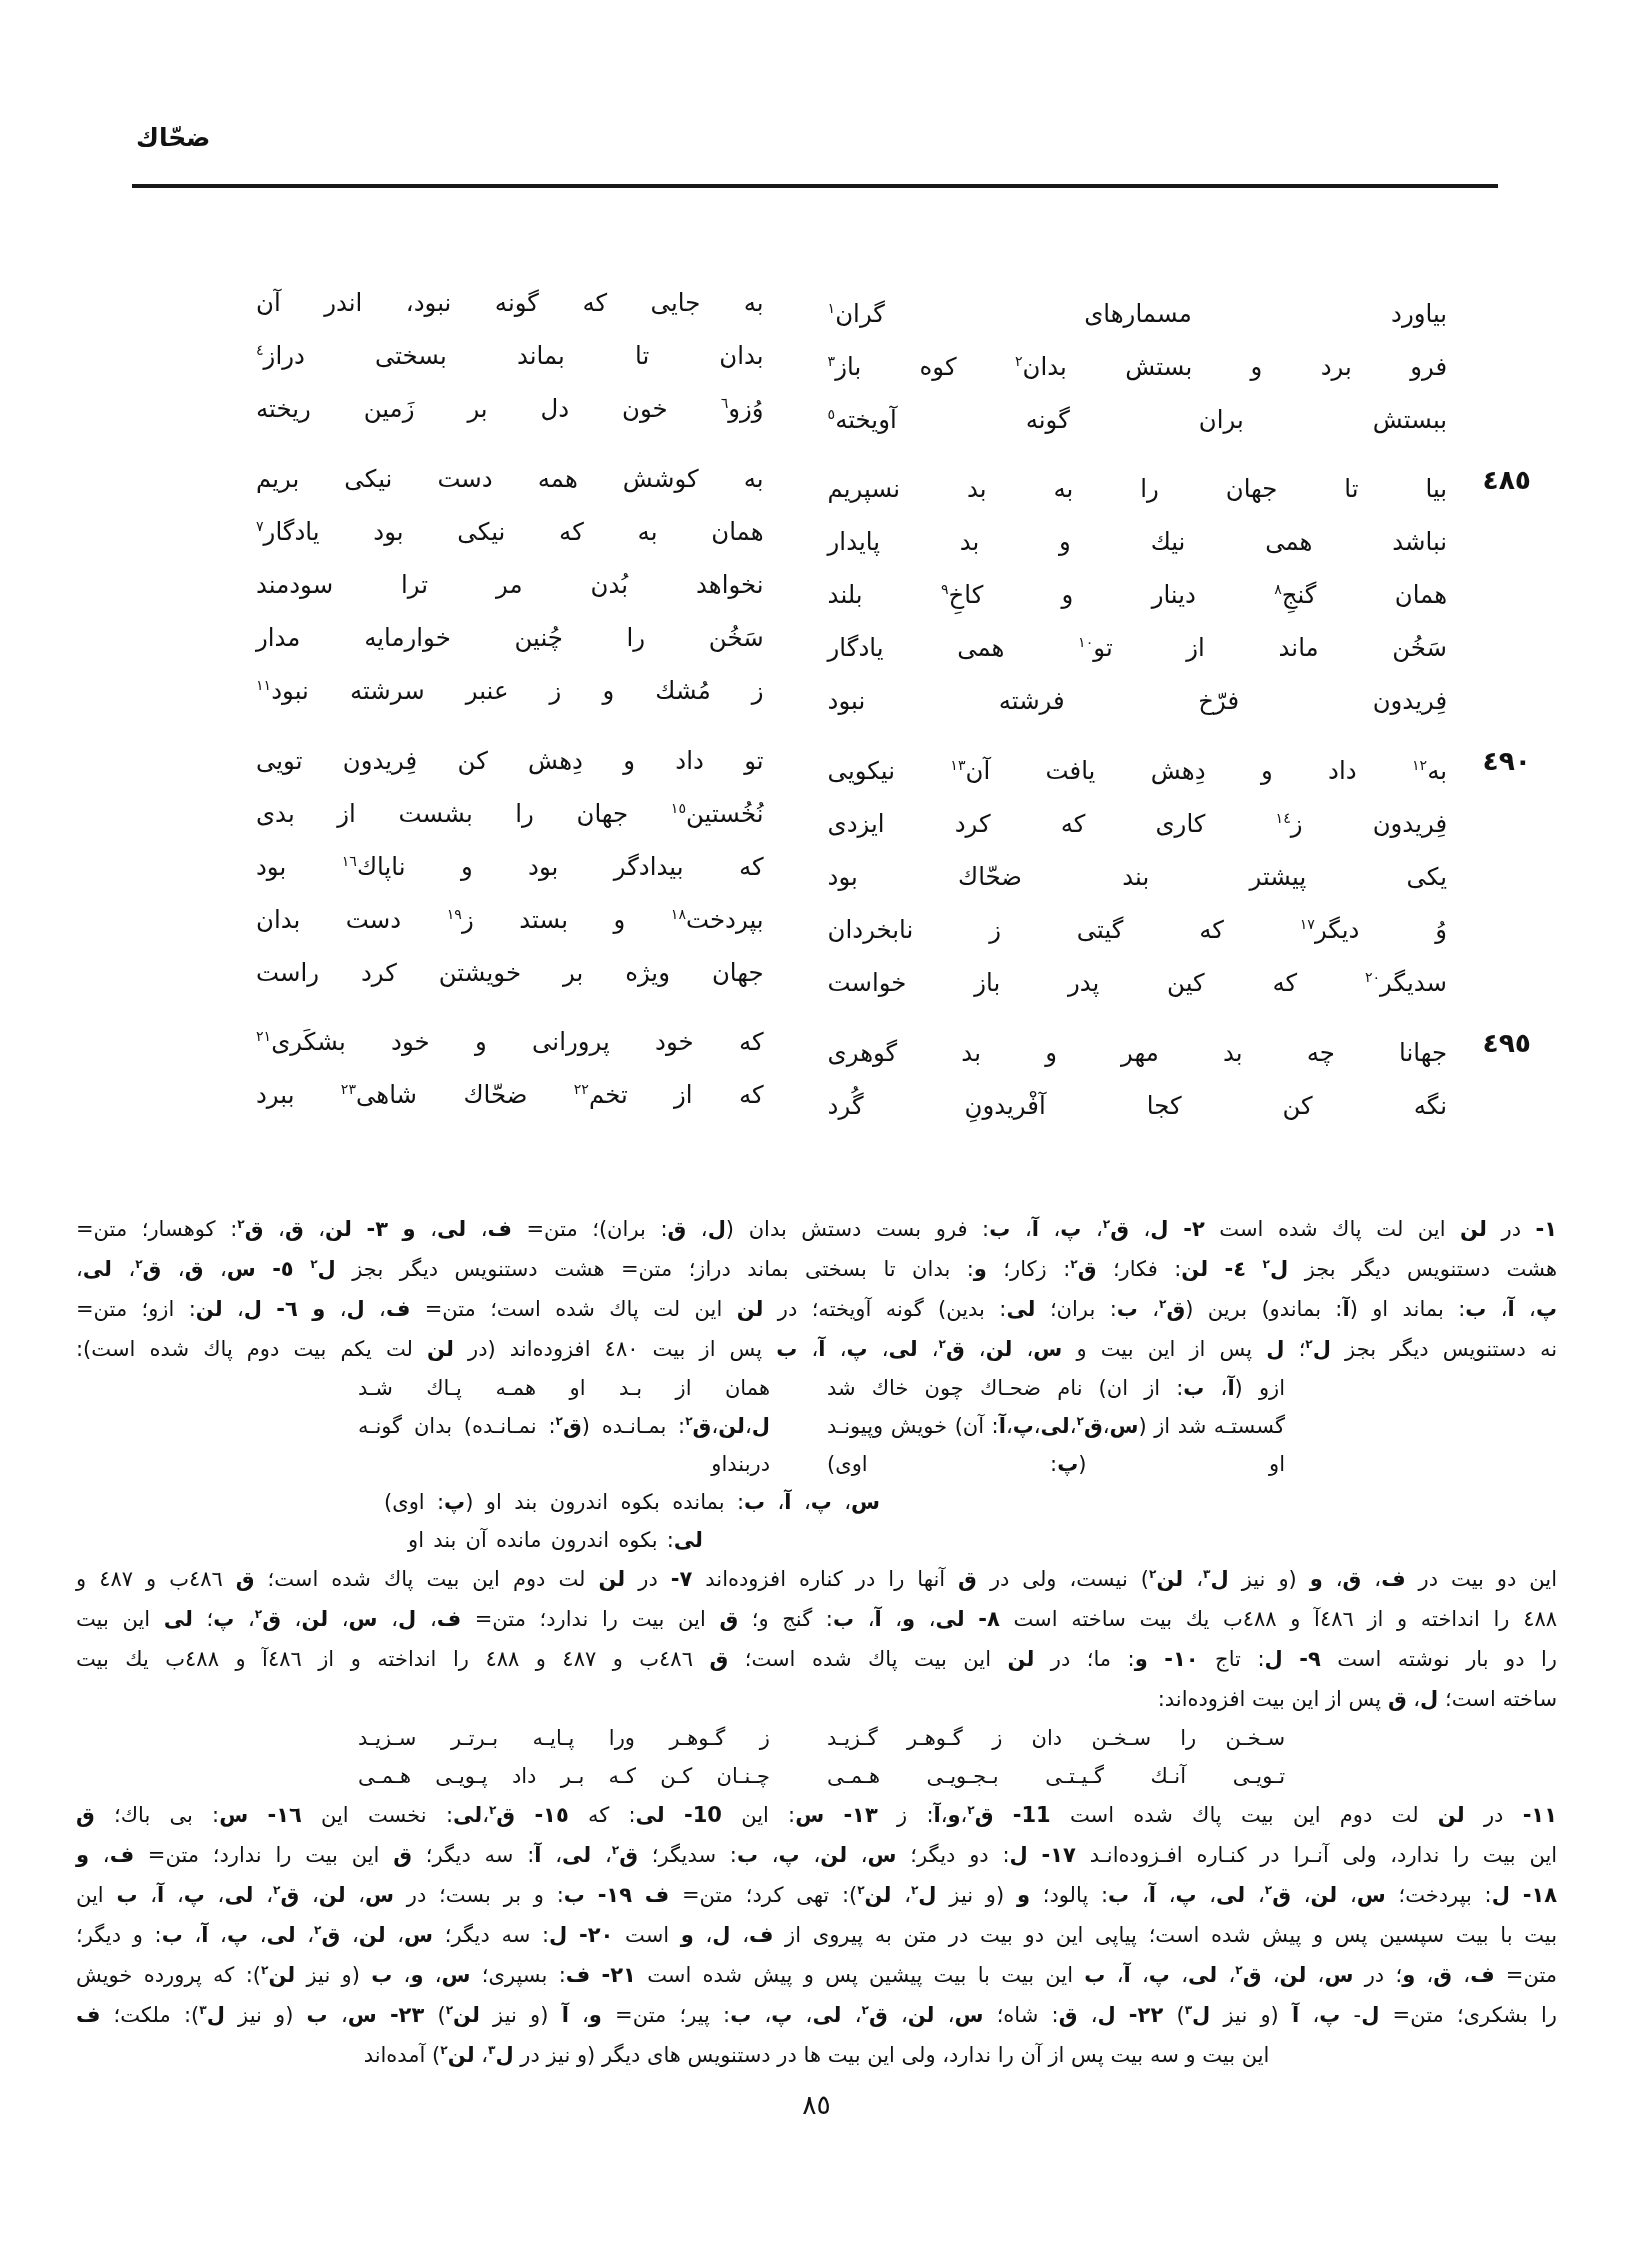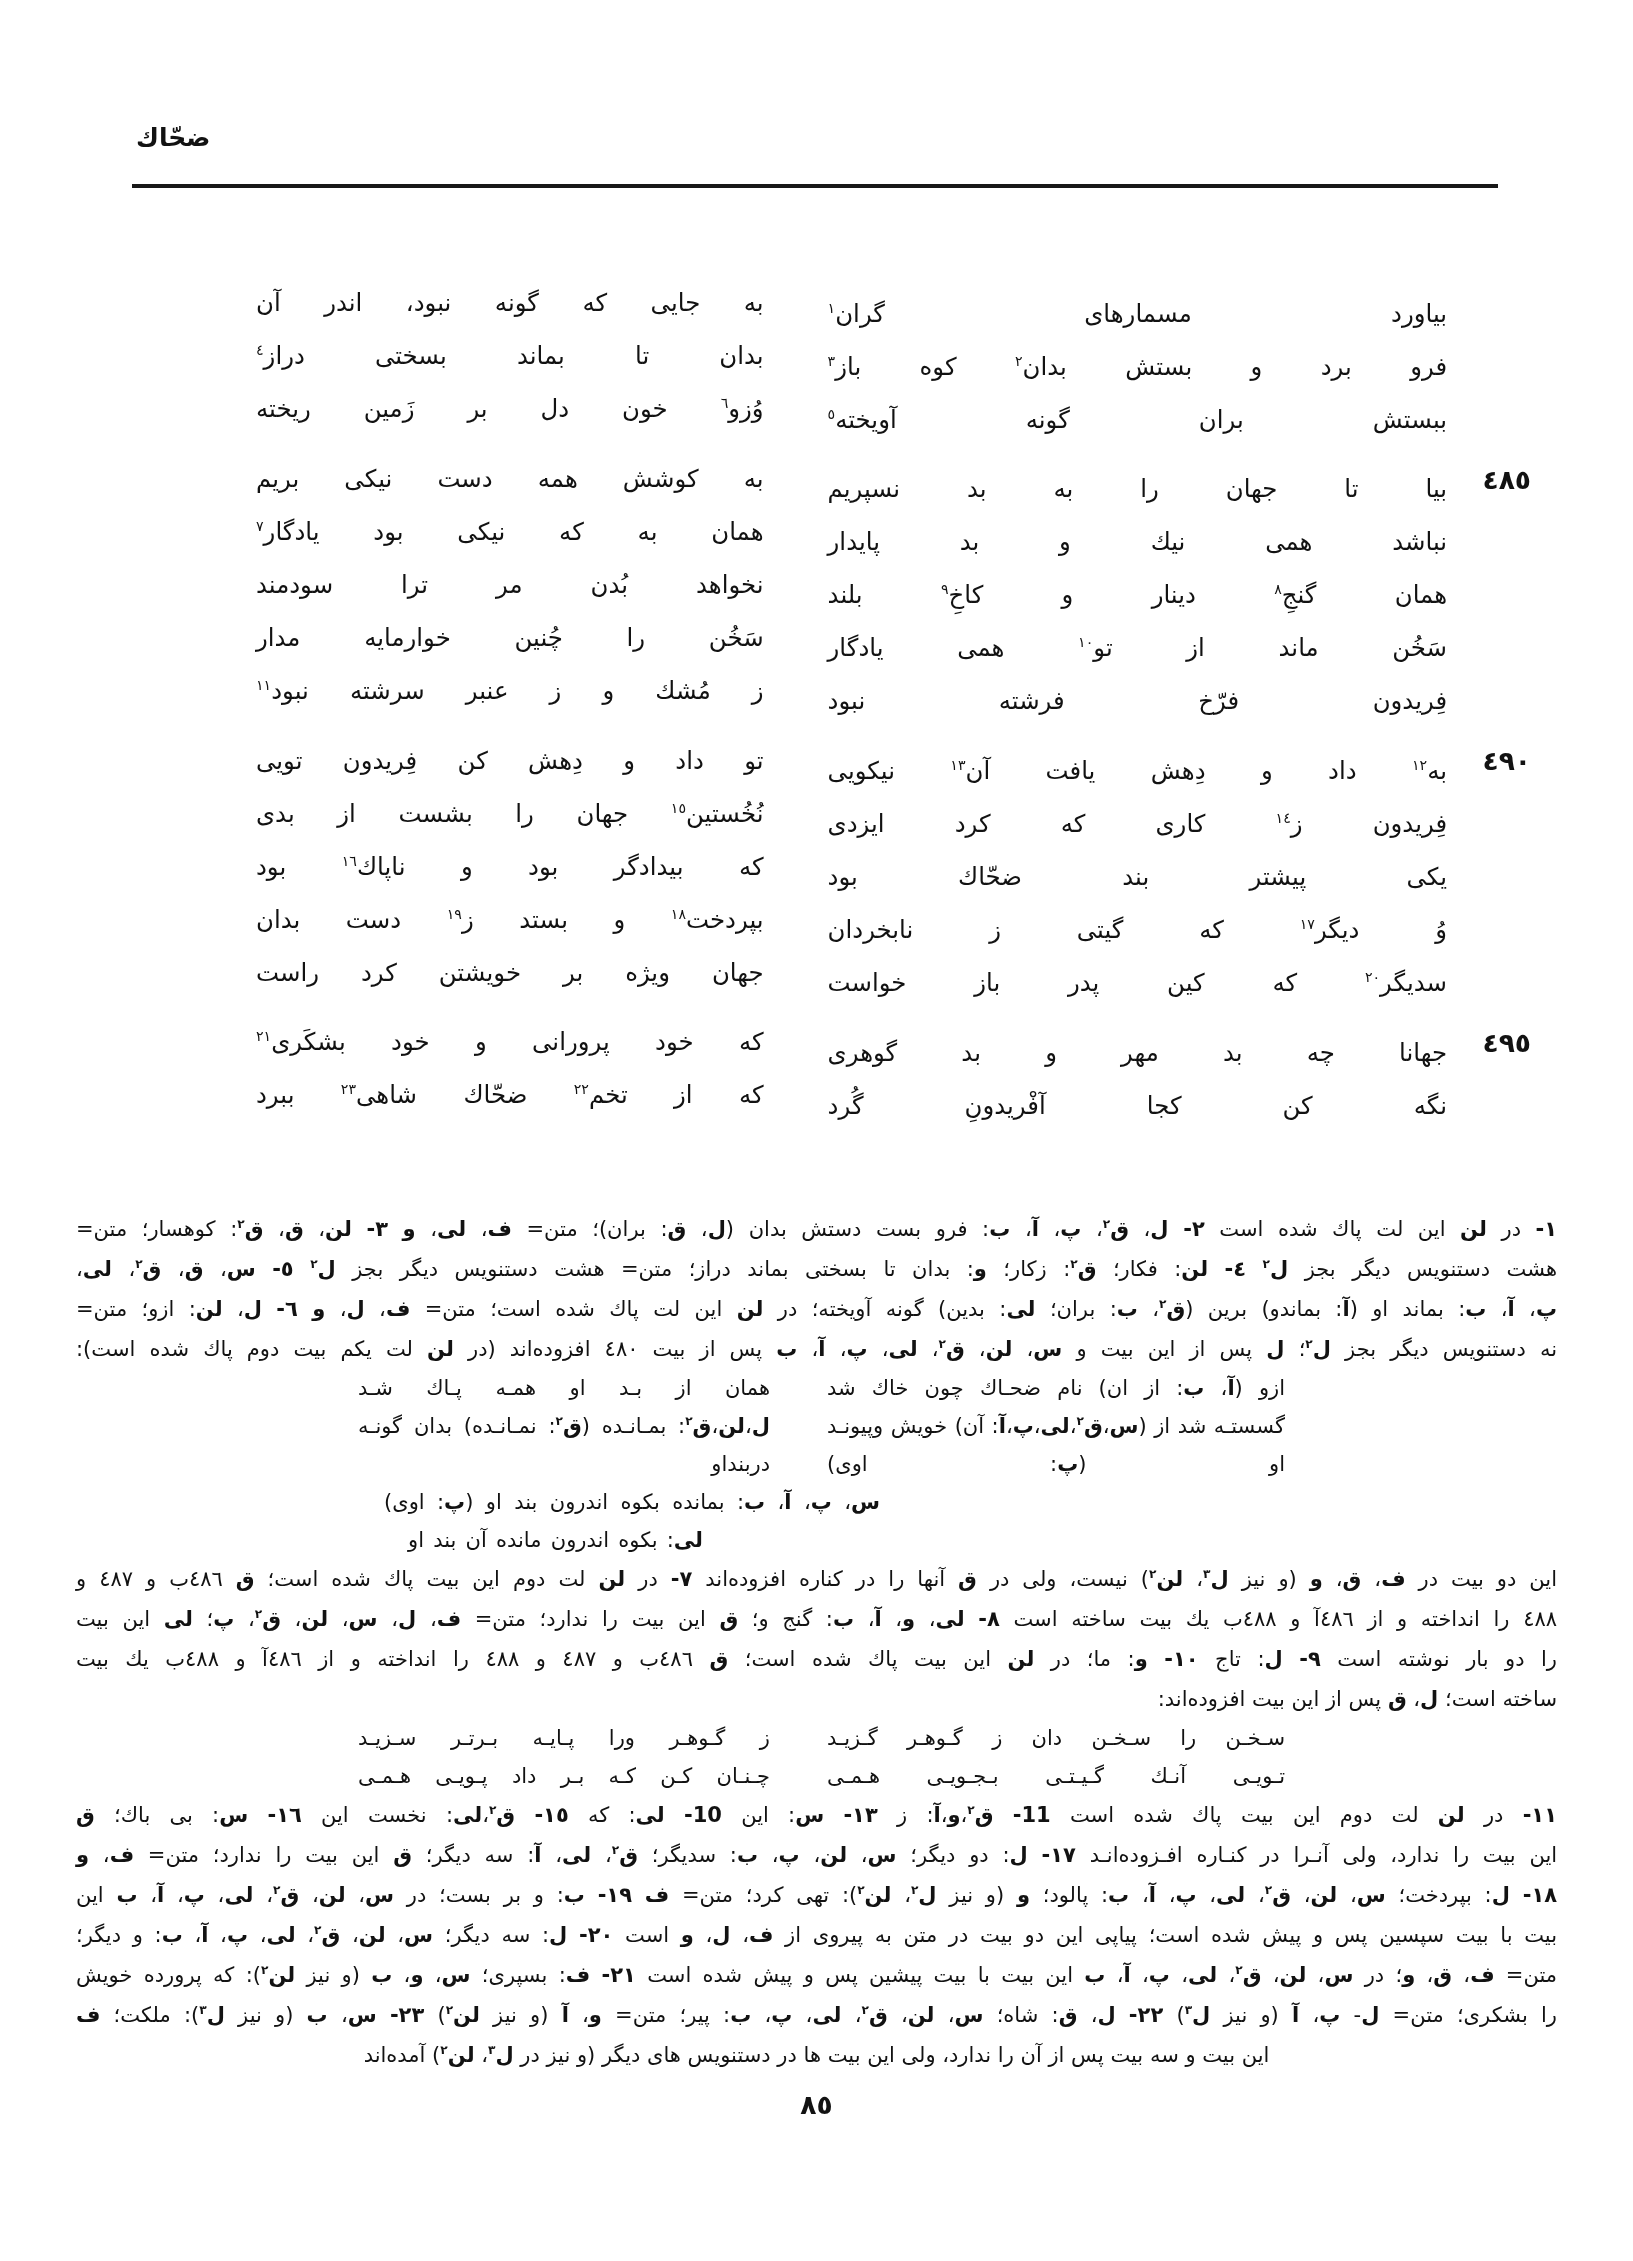--- a/index.html
+++ b/index.html
@@ -29,21 +29,21 @@
   .fn{text-align:justify;text-align-last:justify;}
   .fn.right{text-align:right;text-align-last:right;}
   .fn.center{text-align:center;text-align-last:center;}
   .q-row{display:flex;justify-content:space-between;width:927px;margin-right:272px;line-height:38px;}
   .q-r{width:458px;text-align:justify;text-align-last:justify;}
   .q-l{width:412px;text-align:justify;text-align-last:justify;}
   .q-single{line-height:38px;text-align:justify;text-align-last:justify;}
   .qc{width:496px;margin-right:677px;}
   .qd{width:295px;margin-right:854px;}
 
-  .page-num{position:absolute;top:2089px;left:0;width:1633px;text-align:center;font-size:26.5px;font-weight:bold;}
+  .page-num{position:absolute;top:2089px;left:0;width:1633px;text-align:center;font-size:26.5px;}
 </style>
 </head>
 <body>
 
 <div class="page">
 
   <div class="chapter-title">ضحّاك</div>
   <div class="head-rule"></div>
 
   <section class="poem">

